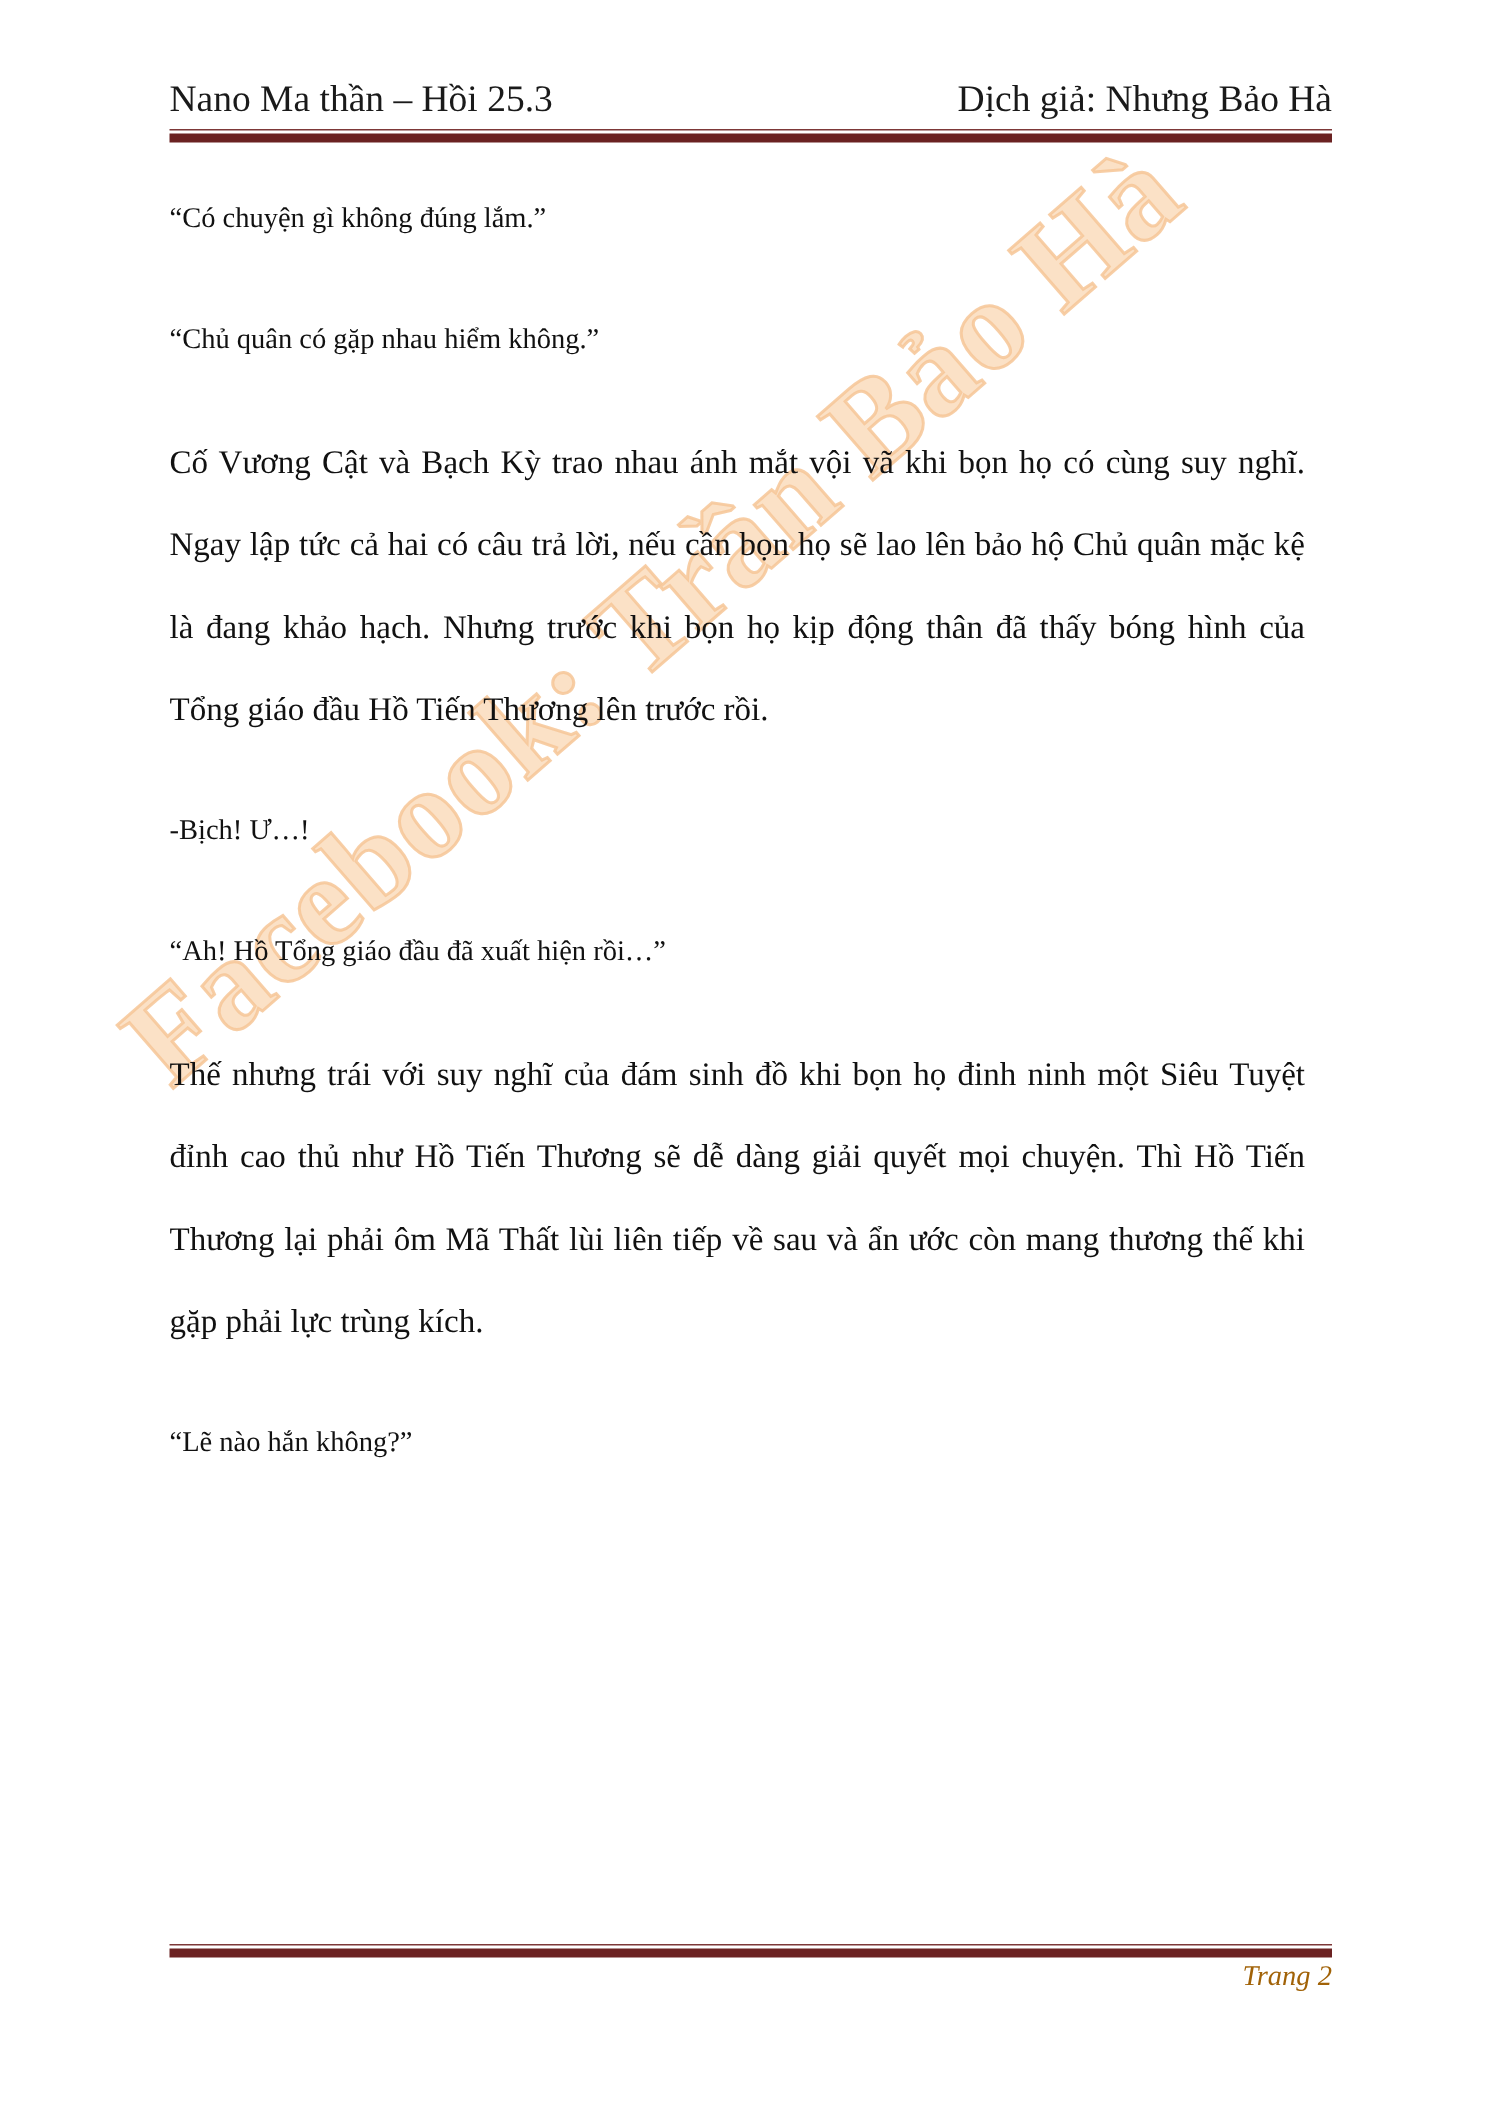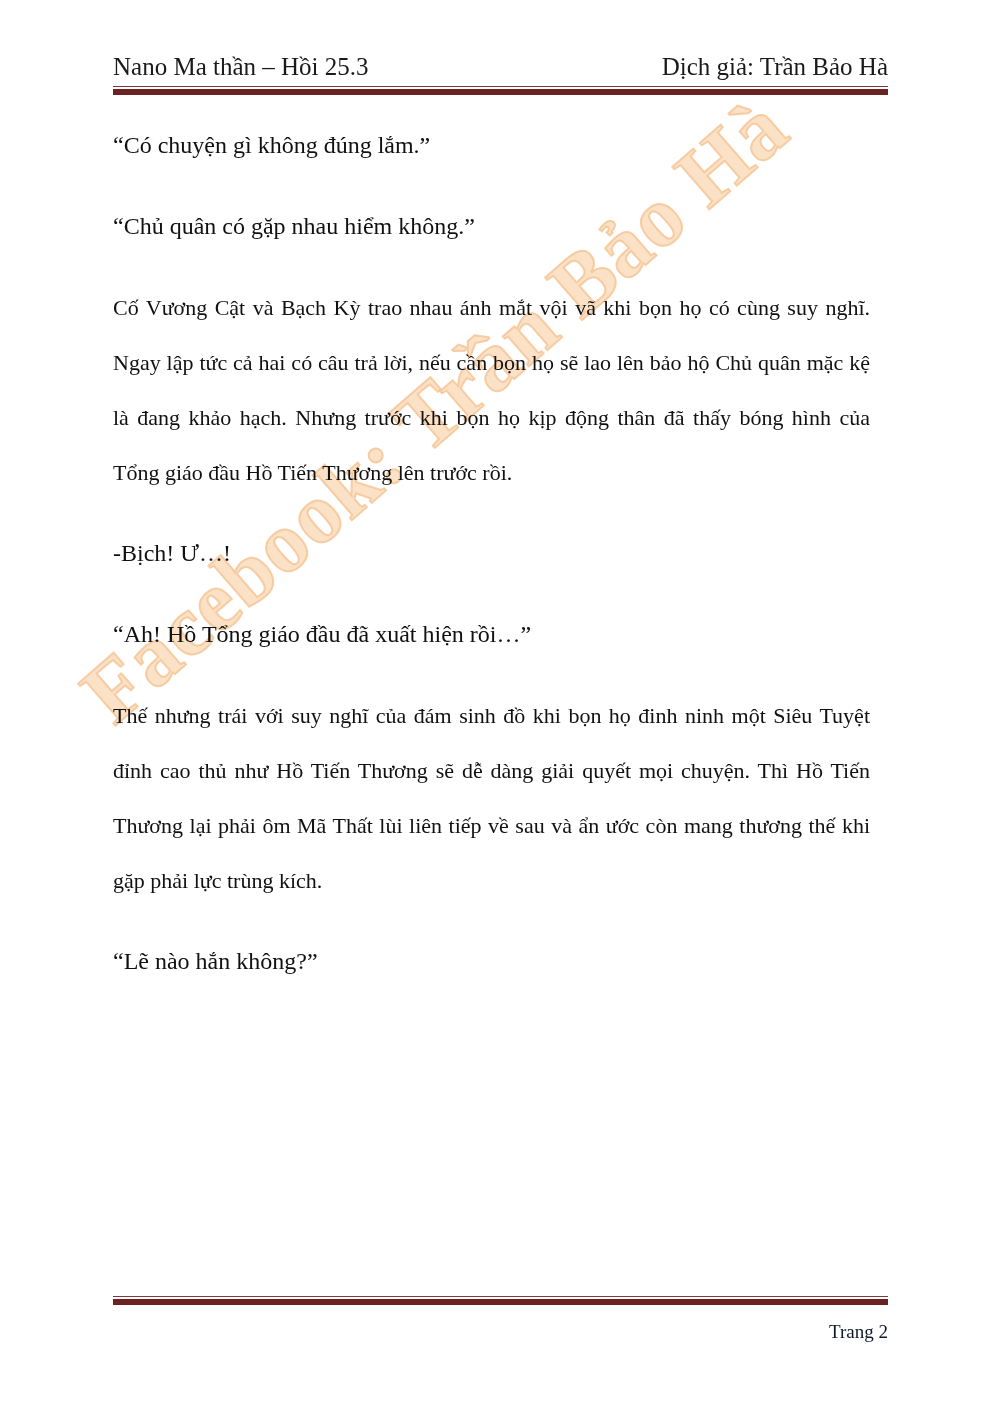--- a/index.html
+++ b/index.html
@@ -95,57 +95,58 @@
   .para {
     margin: 0 18px 26px 0;
     font-size: 22px;
     line-height: 55px;
     color: #111111;
     text-align: justify;
     text-justify: inter-word;
   }
   .para-short {
     margin: 0 0 26px 0;
-    font-size: 24px;
+    font-size: 19px;
     line-height: 55px;
     color: #111111;
     text-align: left;
   }
 
   
   .footer {
     position: absolute;
     left: 113px;
     top: 1296px;
     width: 775px;
     z-index: 3;
   }
   .footer .rule-thick {
     background: #6b2222;
   }
   .footer-text {
     text-align: right;
     font-size: 19px;
-    color: #0f172a;
-    padding-top: 16px;
+    color: #a16207;
+    padding-top: 2px;
+    font-style: italic;
   }
 </style>
 </head>
 <body>
 
 <div class="page">
 
   <div class="watermark-layer">
     <div class="watermark-text">Facebook: Trần Bảo Hà</div>
   </div>
 
   <div class="header">
     <div class="header-row">
       <span class="header-left">Nano Ma thần – Hồi 25.3</span>
-      <span class="header-right">Dịch giả: Trần Bảo Hà</span>
+      <span class="header-right">Dịch giả: Nhưng Bảo Hà</span>
     </div>
     <div class="rule-thin"></div>
     <div class="rule-gap"></div>
     <div class="rule-thick"></div>
   </div>
 
   <div class="content">
     <p class="para-short">“Có chuyện gì không đúng lắm.”</p>
     <p class="para-short">“Chủ quân có gặp nhau hiểm không.”</p>
     <p class="para">Cố Vương Cật và Bạch Kỳ trao nhau ánh mắt vội vã khi bọn họ có cùng suy nghĩ. Ngay lập tức cả hai có câu trả lời, nếu cần bọn họ sẽ lao lên bảo hộ Chủ quân mặc kệ là đang khảo hạch. Nhưng trước khi bọn họ kịp động thân đã thấy bóng hình của Tổng giáo đầu Hồ Tiến Thương lên trước rồi.</p>

